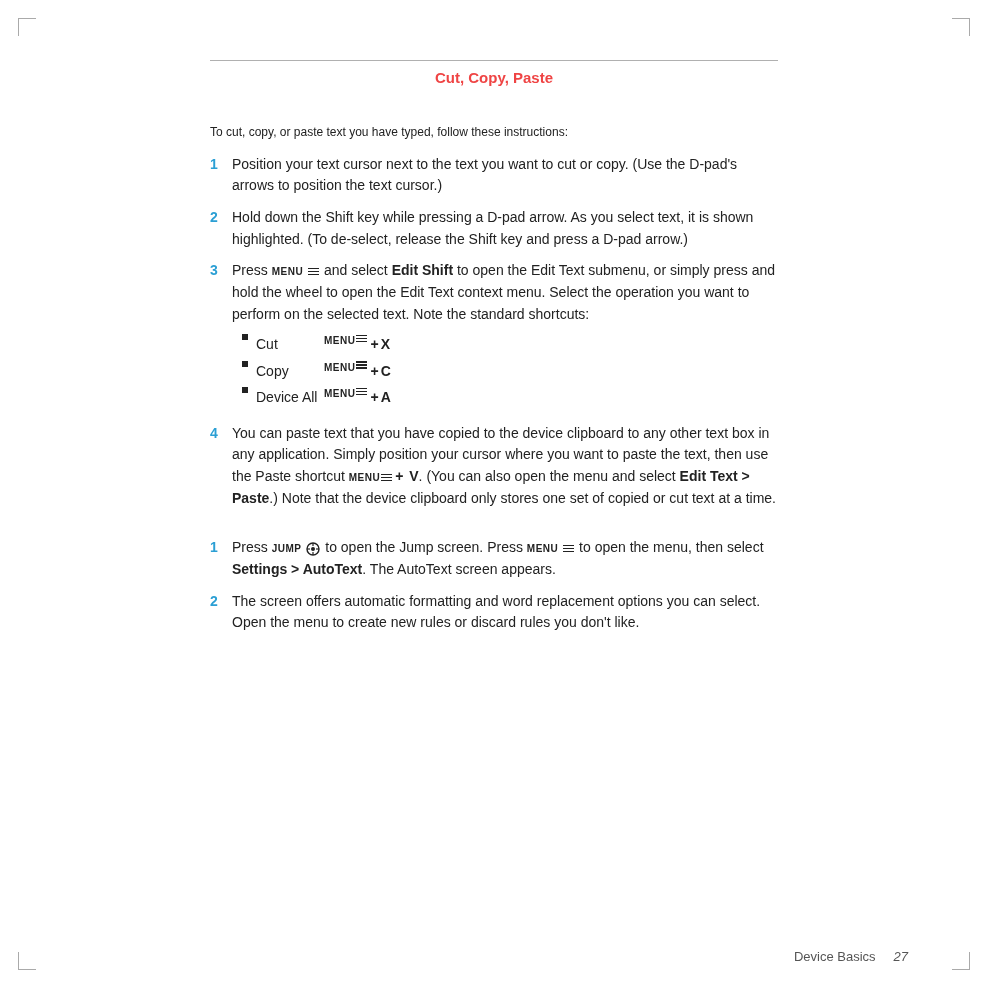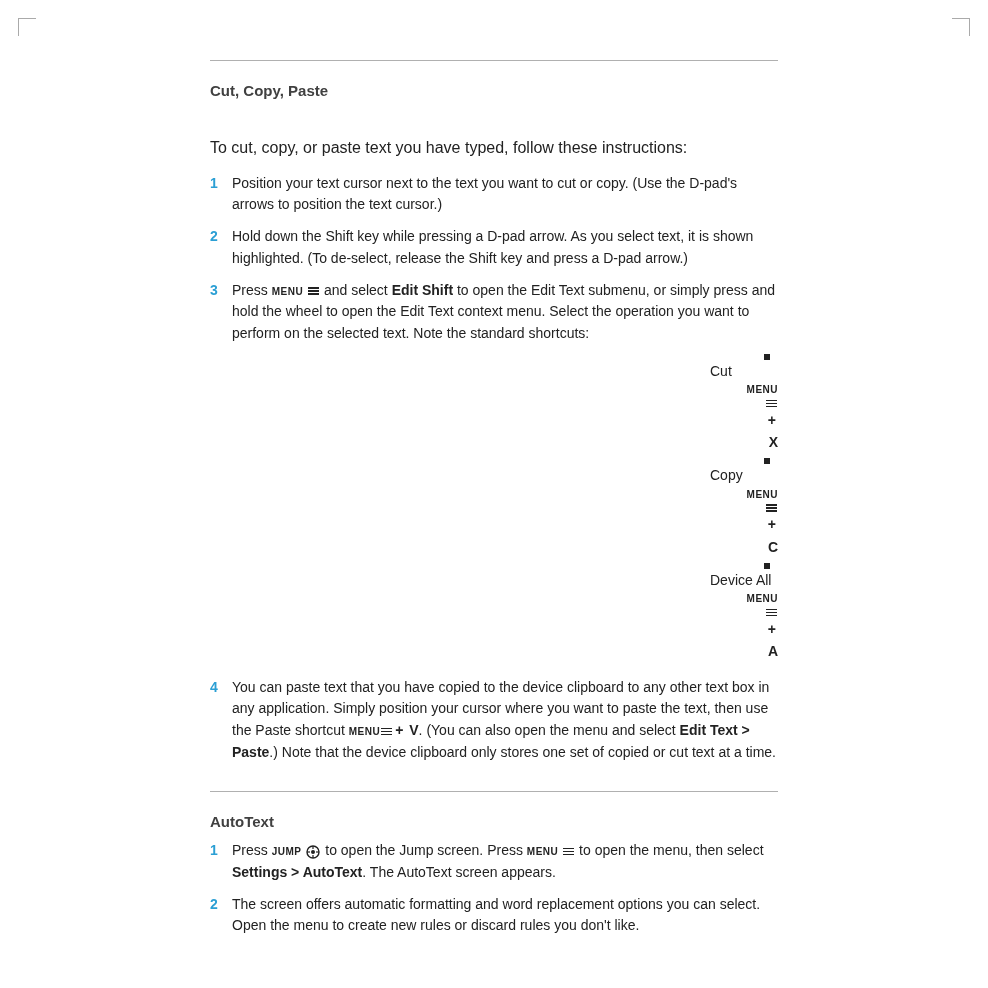--- a/index.html
+++ b/index.html
@@ -16,29 +16,30 @@
       width: 988px;
       min-height: 988px;
       background: #fff;
       padding: 60px 210px 60px 210px;
       position: relative;
     }
     .section {
       margin-bottom: 28px;
     }
     .section-title {
-      color: #404040;
+      color: #ef4444;
       font-size: 15px;
       font-weight: bold;
       border-top: 1.5px solid #b0b0b0;
-      padding-top: 21px;
+      padding-top: 8px;
       margin-bottom: 10px;
+      text-align: center;
     }
     .section-intro {
-      font-size: 16px;
+      font-size: 12px;
       margin-bottom: 12px;
       line-height: 1.55;
       margin-top: 37px;
     }
     .numbered-list {
       list-style: none;
       padding: 0;
       margin: 0;
     }
     .numbered-list > li {
@@ -61,25 +62,24 @@
     .li-content b {
       font-weight: bold;
     }
     .shortcuts-list {
       list-style: none;
       padding: 0;
       margin: 8px 0 4px 10px;
     }
     .shortcuts-list li {
       display: flex;
-      align-items: flex-end;
+      align-items: flex-start;
       font-size: 14px;
       margin-bottom: 4px;
       line-height: 1.6;
-      flex-direction: column;
     }
     .bullet-sq {
       display: inline-block;
       width: 6px;
       height: 6px;
       background: #222;
       margin-right: 8px;
       margin-top: 1px;
       flex-shrink: 0;
     }
@@ -232,21 +232,20 @@
           want to paste the text, then use the Paste shortcut <span class="menu-word">MENU</span><span class="menu-lines"><span></span><span></span><span></span></span><span class="plus-bold">+</span> <b class="key-bold">V</b>. (You can
           also open the menu and select <b>Edit Text &gt; Paste</b>.) Note that the device
           clipboard only stores one set of copied or cut text at a time.
         </span>
       </li>
 
     </ol>
   </div>
 
   <div class="section">
-    <div class="section-title">AutoText</div>
 
     <ol class="numbered-list">
 
       <li>
         <span class="num">1</span>
         <span class="li-content">
           Press <span class="menu-word">JUMP</span>
           <span class="jump-icon">
             <svg width="14" height="14" viewBox="0 0 14 14">
               <circle cx="7" cy="7" r="6" fill="none" stroke="#222" stroke-width="1.4"></circle>

